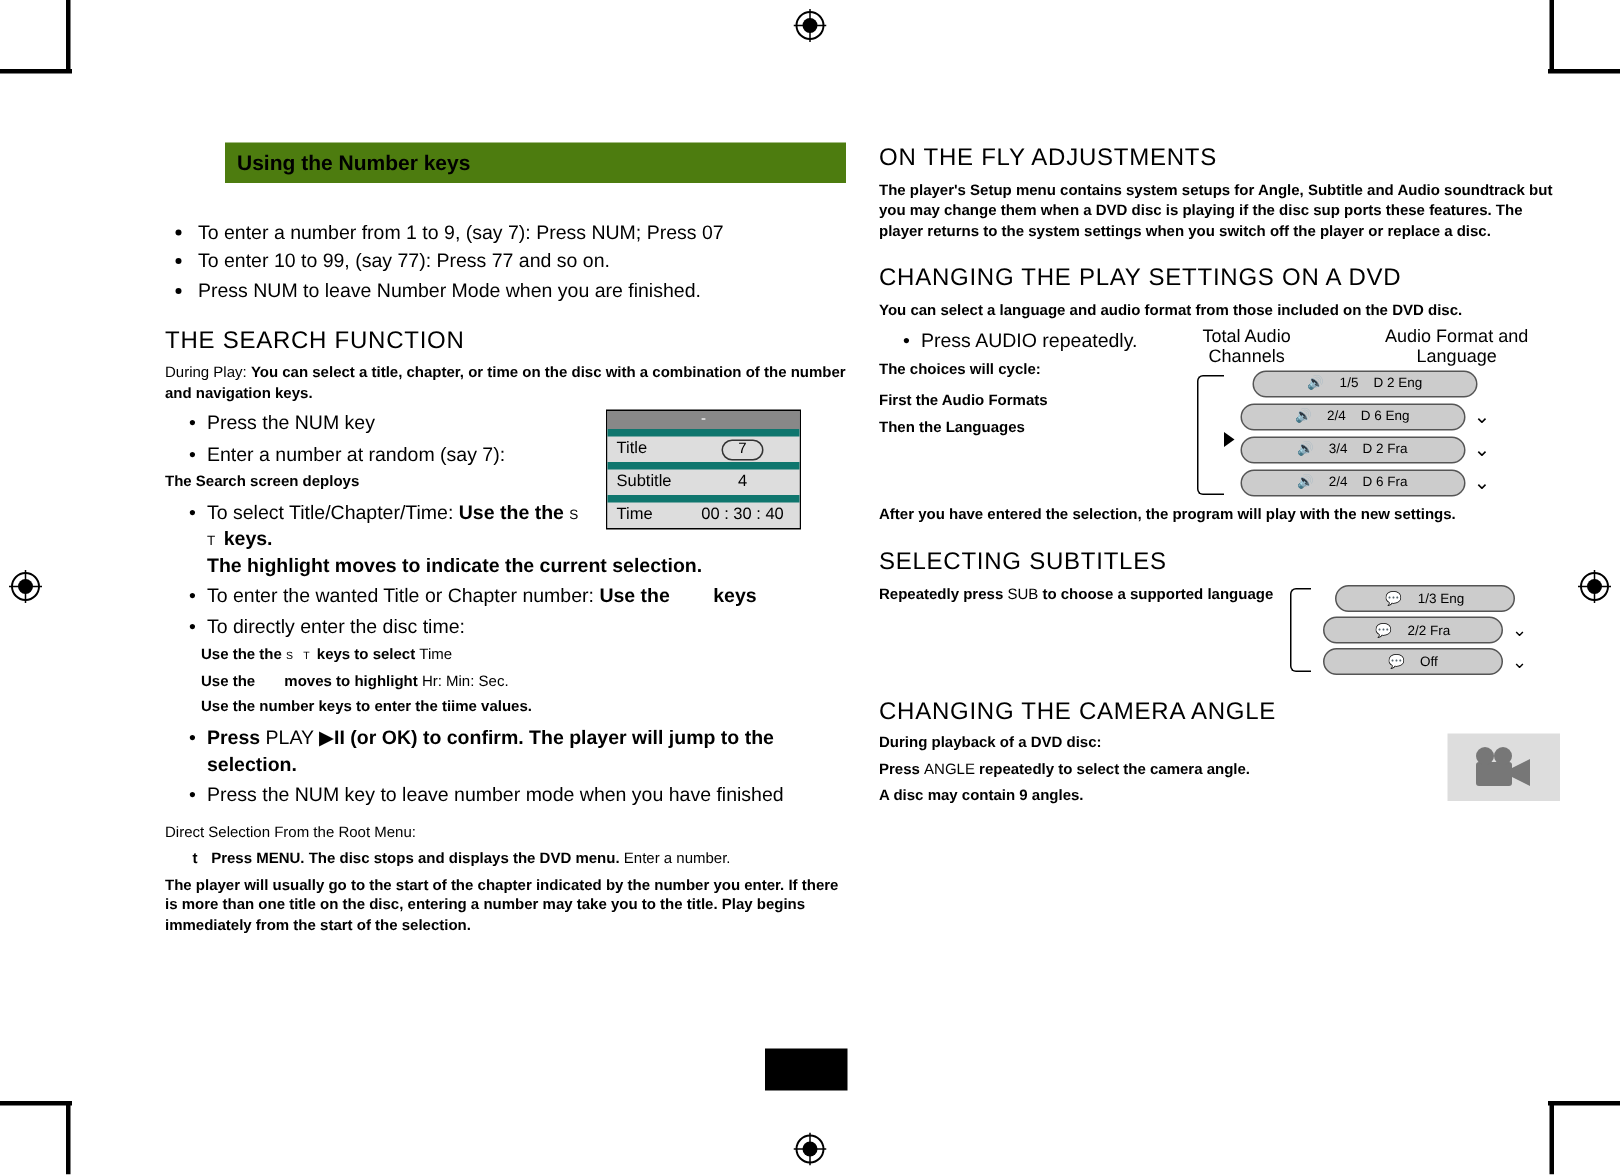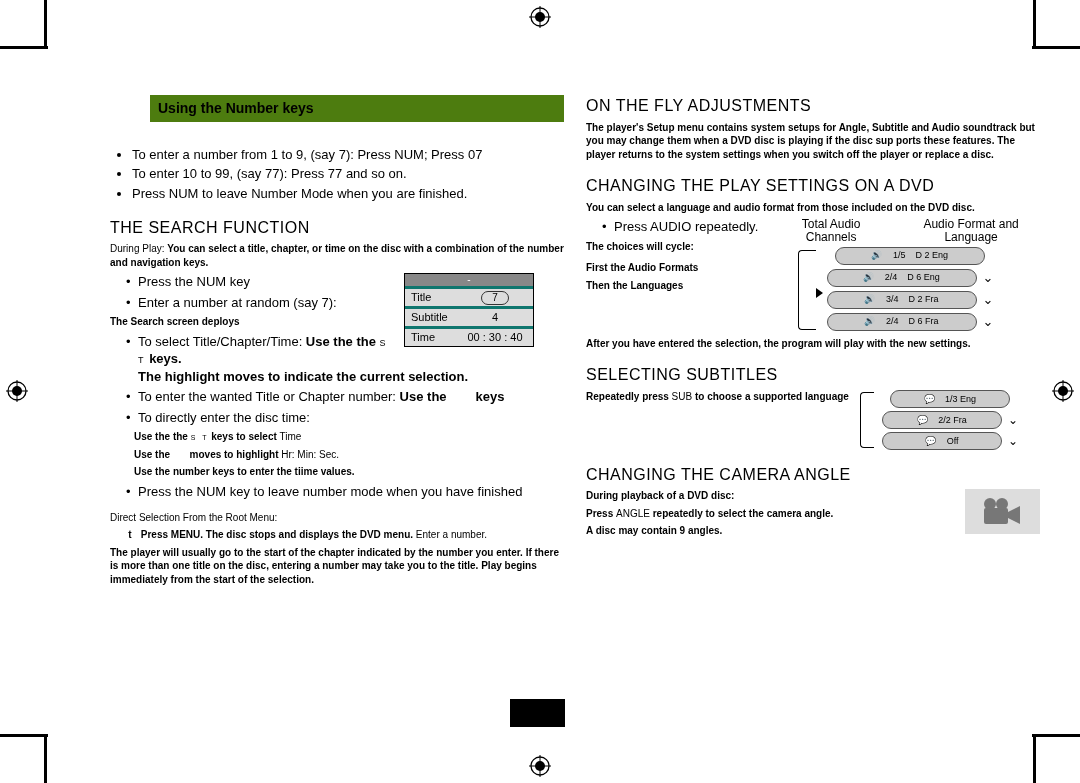--- a/index.html
+++ b/index.html
@@ -53,21 +53,21 @@
     .dots li { list-style: none; margin: 3px 0; font-size: 13px; position: relative; padding-left: 12px; }
     .dots li::before { content: "•"; position: absolute; left: 0; }
     .plain { font-size: 10px; margin: 4px 0; }
     .bold { font-weight: 600; }
     .lt { font-weight: 300; }
     .sub { margin-left: 24px; }
     
     .osd-wrap { float: right; margin: 0 30px 4px 10px; }
     .osd { border: 1px solid #000; width: 130px; font-size: 11px; }
     .osd .hdr { background: #888; color: #fff; text-align: center; font-size: 10px; height: 12px; line-height: 12px; }
-    .osd .row { display: flex; padding: 1px 6px; background: #ddd; border-top: 3px solid #0f766e; }
+    .osd .row { display: flex; padding: 1px 6px; background: #ddd; border-top: 5px solid #0f766e; }
     .osd .row .k { flex: 0 0 52px; }
     .osd .row .v { flex: 1; text-align: center; }
     .osd .pill { border: 1px solid #333; border-radius: 8px; padding: 0 10px; display: inline-block; line-height: 12px; font-size: 10px; }
     
     .audio-diag { position: relative; float: right; width: 260px; margin-left: 8px; }
     .labels { display: flex; justify-content: center; gap: 20px; font-size: 12px; text-align: center; margin-bottom: 2px; }
     .labels div { line-height: 1.1; }
     .rows { display: flex; flex-direction: column; gap: 4px; align-items: center; }
     .chip-row { display: flex; align-items: center; gap: 6px; }
     .chip { background: #ccc; border: 1px solid #555; border-radius: 9px; width: 150px; height: 18px; font-size: 9px; display: flex; align-items: center; justify-content: center; gap: 10px; }
@@ -181,20 +181,23 @@
         <span class="lt">To enter the wanted Title or Chapter number: </span><span class="bold">Use the</span>&nbsp;&nbsp;&nbsp;&nbsp;&nbsp;&nbsp;&nbsp;&nbsp;<span class="bold">keys</span>
       </li>
       <li class="lt">To directly enter the disc time:</li>
     </ul>
     <div class="sub">
       <p class="plain"><span class="bold">Use the  the </span><span class="key">s t</span><span class="bold"> keys  to select </span><span class="lt">Time</span></p>
       <p class="plain"><span class="bold">Use the</span>&nbsp;&nbsp;&nbsp;&nbsp;&nbsp;&nbsp;&nbsp;<span class="bold">moves  to highlight </span><span class="lt">Hr: Min: Sec.</span></p>
       <p class="plain bold">Use the number keys to enter the tiime values.</p>
     </div>
     <ul class="dots">
+      <li>
+        <span class="bold">Press </span><span class="lt">PLAY </span><span> ▶<b>II</b></span><span class="bold"> (or OK) to confirm. The player will jump to the selection.</span>
+      </li>
       <li class="lt">Press the NUM key to leave number mode when you have finished</li>
     </ul>
 
     <p class="plain lt" style="margin-top:10px">Direct Selection From the Root Menu:</p>
     <p class="plain" style="margin-left:12px">
       <span class="tnum">t</span>
       <span class="bold">Press MENU. The disc stops and displays the DVD menu.</span><span class="lt">  Enter a number.</span>
     </p>
     <p class="plain bold">The player will usually go to the start of the chapter indicated by the number you enter. If there is more than one title on the disc, entering a number may take you to the title. Play begins immediately from the start of the selection.</p>
   </div>

